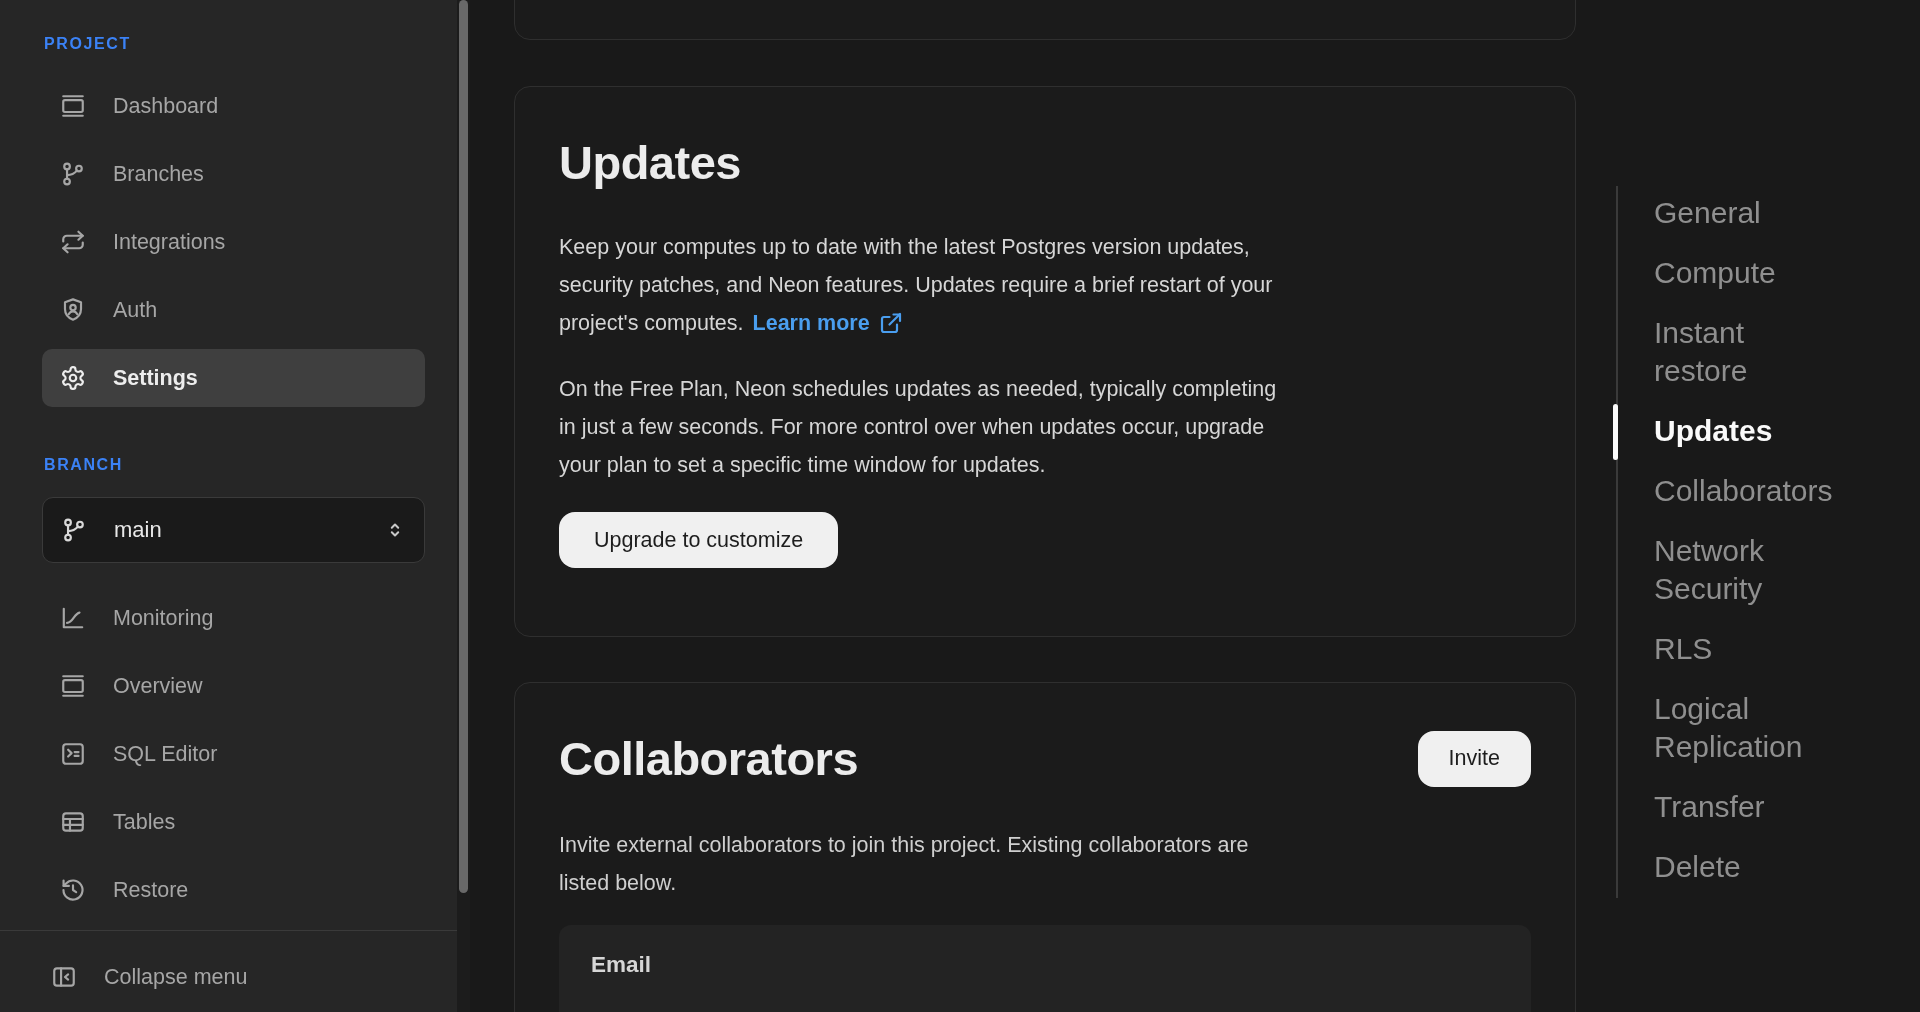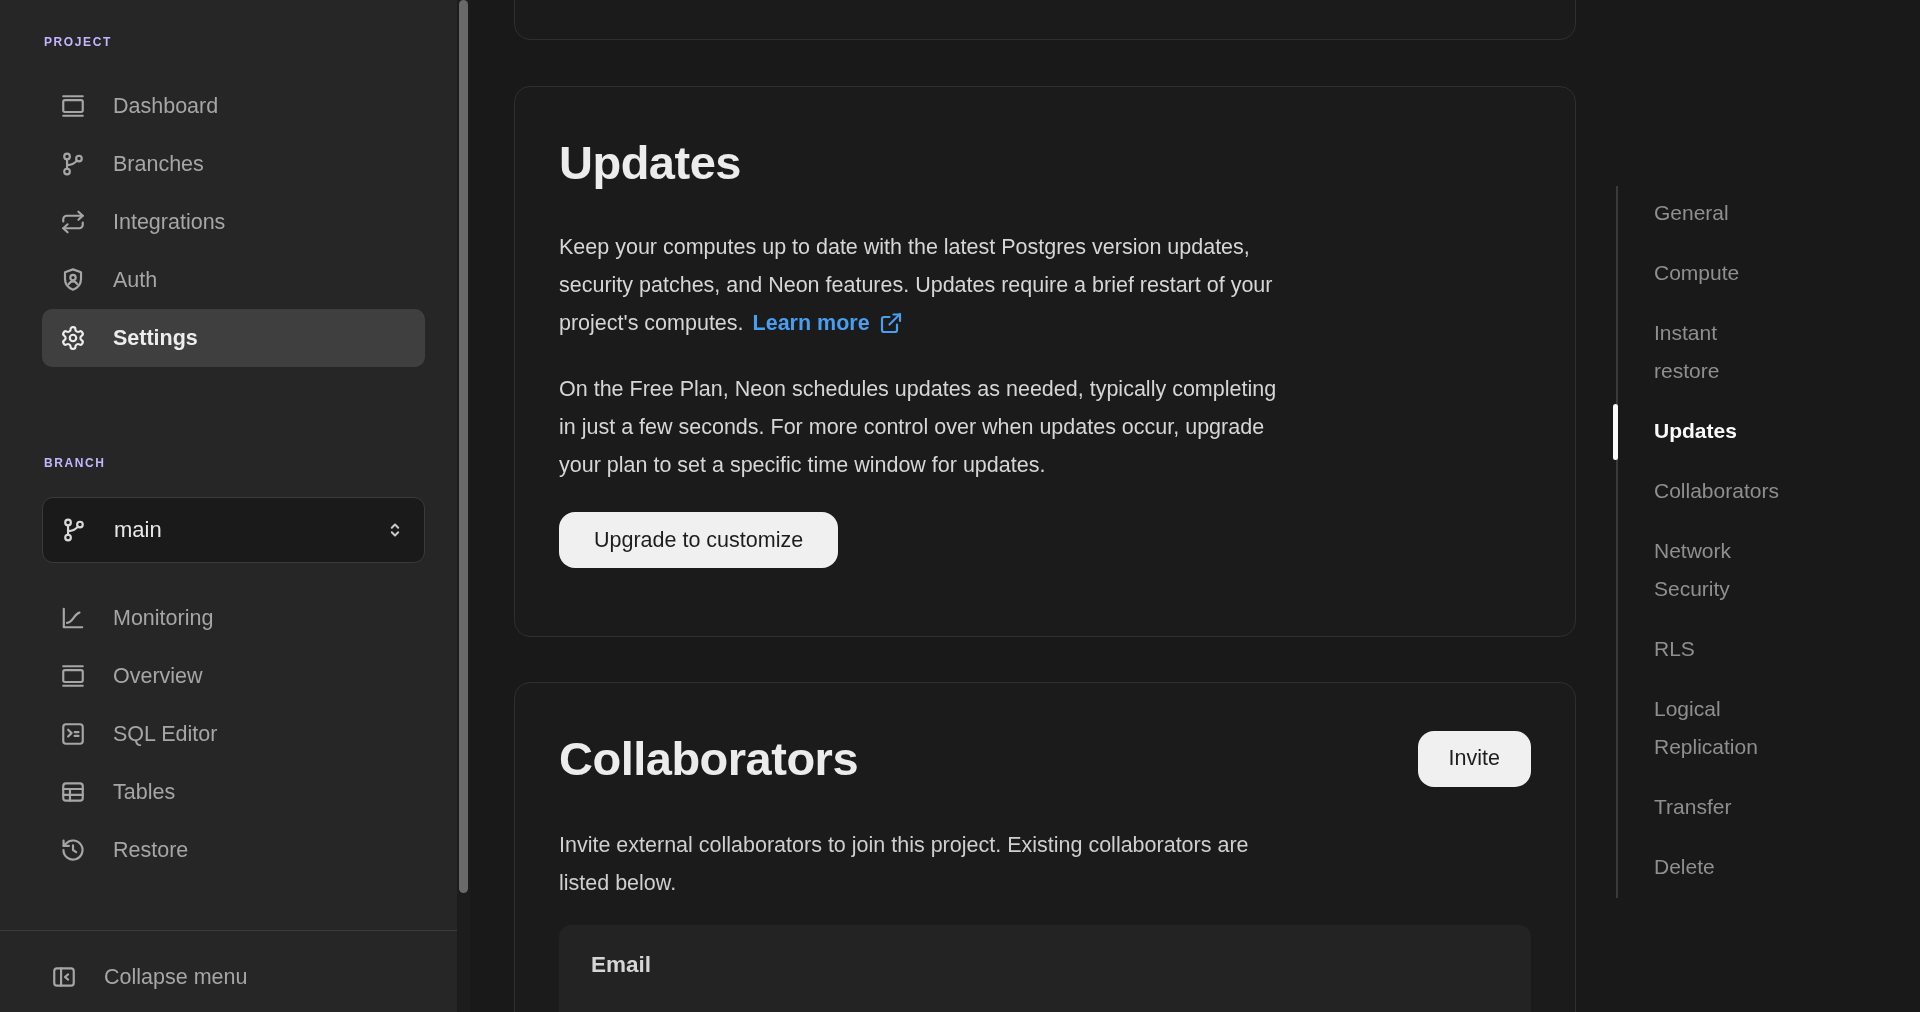--- a/index.html
+++ b/index.html
@@ -1,24 +1,24 @@
 <!DOCTYPE html>
 <html><head>
 <meta charset="utf-8">
 <style>
   html,body{margin:0;padding:0;background:#101010;}
   .app{position:relative;width:1920px;height:1012px;background:#191919;overflow:hidden;
        font-family:"Liberation Sans",sans-serif;-webkit-font-smoothing:antialiased;}
 
   
   .sidebar{position:absolute;left:0;top:0;width:457px;height:1012px;background:#262626;}
-  .side-label{position:absolute;left:44px;font-size:12px;font-weight:700;letter-spacing:1.6px;color:#c4b5fd;text-align:center;}
+  .side-label{position:absolute;left:44px;font-size:16px;font-weight:700;letter-spacing:1.6px;color:#3b82f6;text-align:center;}
   .side-label.lp{top:35px;}
   .side-label.lb{top:456px;}
-  .group{position:absolute;left:42px;width:383px;display:flex;flex-direction:column;}
+  .group{position:absolute;left:42px;width:383px;display:flex;flex-direction:column;gap:10px;}
   .g1{top:77px;}
   .g2{top:589px;}
   .item{height:58px;display:flex;align-items:center;padding-left:18px;border-radius:10px;
         color:#a6a6a6;font-size:21.5px;cursor:pointer;box-sizing:border-box;}
   .item .icon{width:26px;height:26px;margin-right:27px;display:flex;align-items:center;justify-content:center;}
   .item.active{background:#3f3f3f;color:#ededed;font-weight:600;}
   .item.collapse-item{position:absolute;left:33px;top:948px;width:383px;}
   .branch-select{position:absolute;left:42px;top:497px;width:383px;height:66px;border-radius:11px;
         background:#1a1a1a;border:1px solid #3a3a3a;display:flex;align-items:center;
         padding:0 18px 0 18px;color:#e8e8e8;font-size:22px;font-weight:500;cursor:pointer;
@@ -49,21 +49,21 @@
   .cardhead{display:flex;align-items:center;justify-content:space-between;}
   .collab .body{margin-top:38px;color:#cfcfcf;}
   .panel{margin-top:23px;height:260px;background:#232323;border-radius:12px;padding:27px 32px;box-sizing:border-box;}
   .col-h{font-size:22.5px;font-weight:700;color:#d6d6d6;}
 
   
   .pagenav{position:absolute;left:1613px;top:186px;width:300px;}
   .vline{position:absolute;left:3px;top:0;width:2px;height:712px;background:#3a3a3a;}
   .activebar{position:absolute;left:0;top:218px;width:5px;height:56px;background:#fafafa;border-radius:3px;}
   .pn-list{position:absolute;left:41px;top:8px;width:250px;}
-  .pn{display:block;margin:0 0 22px;font-size:21px;line-height:38px;color:#8f8f8f;
+  .pn{display:block;margin:0 0 22px;font-size:30px;line-height:38px;color:#8f8f8f;
       white-space:pre-line;text-decoration:none;cursor:pointer;}
   .pn.active{color:#fafafa;font-weight:600;}
 
   svg{display:block;}
 </style>
 </head>
 <body>
 
 <div class="app">
 

